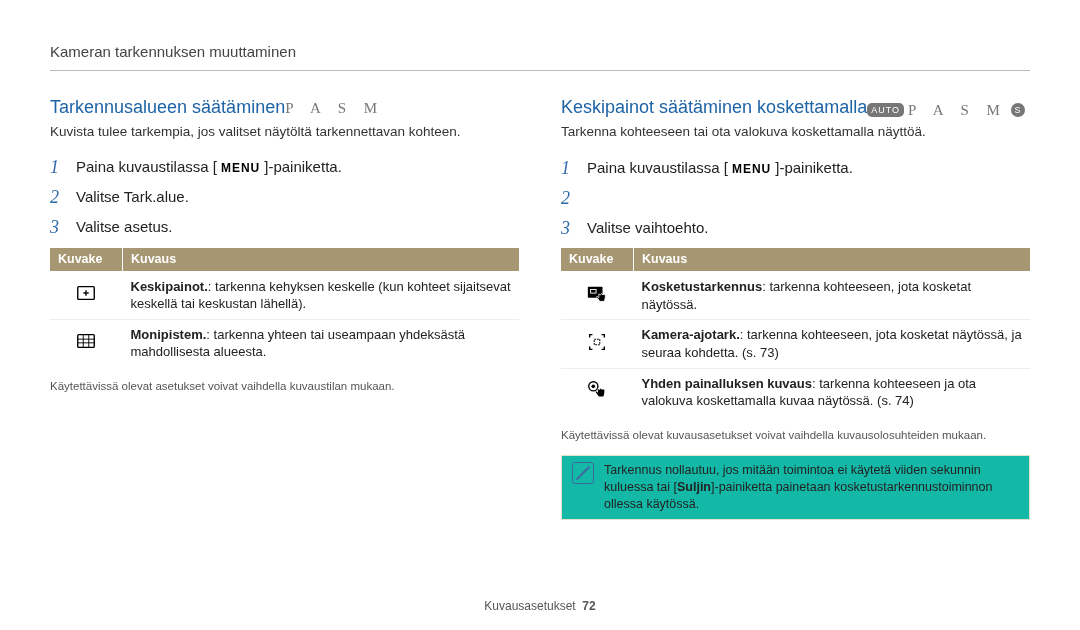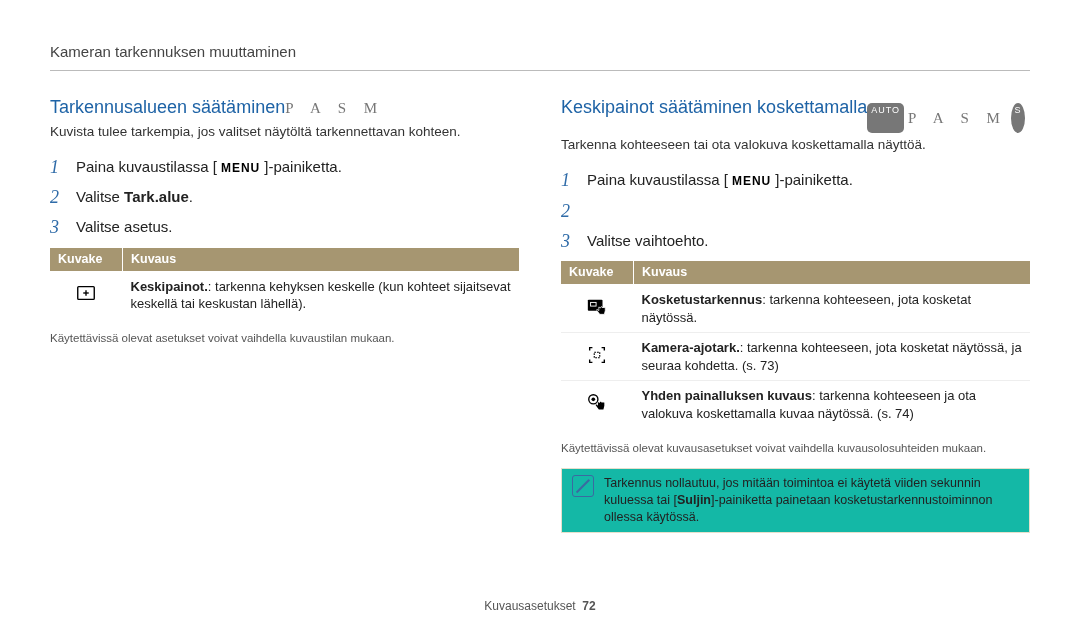--- a/index.html
+++ b/index.html
@@ -55,21 +55,21 @@
   .mode-chip {
     display:inline-block;
     background:#777;
     color:#fff;
     font-family: Arial, sans-serif;
     letter-spacing: 1px;
     font-size: 9px;
     padding: 0 4px;
     border-radius: 5px;
     line-height: 14px;
-    height: 30px;
+    height: 14px;
   }
   .mode-chip.round {
     border-radius: 50%;
     width: 14px;
     text-align:center;
     padding: 0;
   }
   .intro {
     font-size: 13.5px;
     color: #333;
@@ -85,21 +85,21 @@
     align-items: center;
   }
   .step-num {
     width: 26px;
     color: #2f6ba8;
     font-style: italic;
     font-family: Georgia, "Times New Roman", serif;
     font-size: 18px;
     font-weight: 500;
   }
-  .step-text b { font-weight: bold; }
+  .step-text b { font-weight: normal; }
   .menu-label {
     display:inline-block;
     padding: 0 4px;
     font-family: Arial, sans-serif;
     font-weight: bold;
     letter-spacing: 1px;
     font-size: 12px;
     color:#000;
   }
   table {
@@ -227,20 +227,32 @@
           <tr>
             <td class="ic">
               <svg class="ic-svg" viewBox="0 0 24 24">
                   <rect x="3" y="5" width="18" height="14" fill="none" stroke="#000" stroke-width="1.5" rx="1"></rect>
                   <line x1="12" y1="9" x2="12" y2="15" stroke="#000" stroke-width="1.5"></line>
                   <line x1="9" y1="12" x2="15" y2="12" stroke="#000" stroke-width="1.5"></line>
                 </svg>
             </td>
             <td><b>Keskipainot.</b><span>: tarkenna kehyksen keskelle (kun kohteet sijaitsevat keskellä tai keskustan lähellä).</span></td>
           </tr>
+          <tr>
+            <td class="ic">
+              <svg class="ic-svg" viewBox="0 0 24 24">
+                  <rect x="3" y="5" width="18" height="14" fill="none" stroke="#000" stroke-width="1.5" rx="1"></rect>
+                  <line x1="9" y1="5" x2="9" y2="19" stroke="#000" stroke-width="1"></line>
+                  <line x1="15" y1="5" x2="15" y2="19" stroke="#000" stroke-width="1"></line>
+                  <line x1="3" y1="10" x2="21" y2="10" stroke="#000" stroke-width="1"></line>
+                  <line x1="3" y1="14" x2="21" y2="14" stroke="#000" stroke-width="1"></line>
+                </svg>
+            </td>
+            <td><b>Monipistem.</b><span>: tarkenna yhteen tai useampaan yhdeksästä mahdollisesta alueesta.</span></td>
+          </tr>
         </tbody>
       </table>
 
       <div class="footnote">Käytettävissä olevat asetukset voivat vaihdella kuvaustilan mukaan.</div>
     </div>
 
     <div class="col">
       <div class="section-title">
         <span>Keskipainot säätäminen koskettamalla</span>
         <span class="modes">

